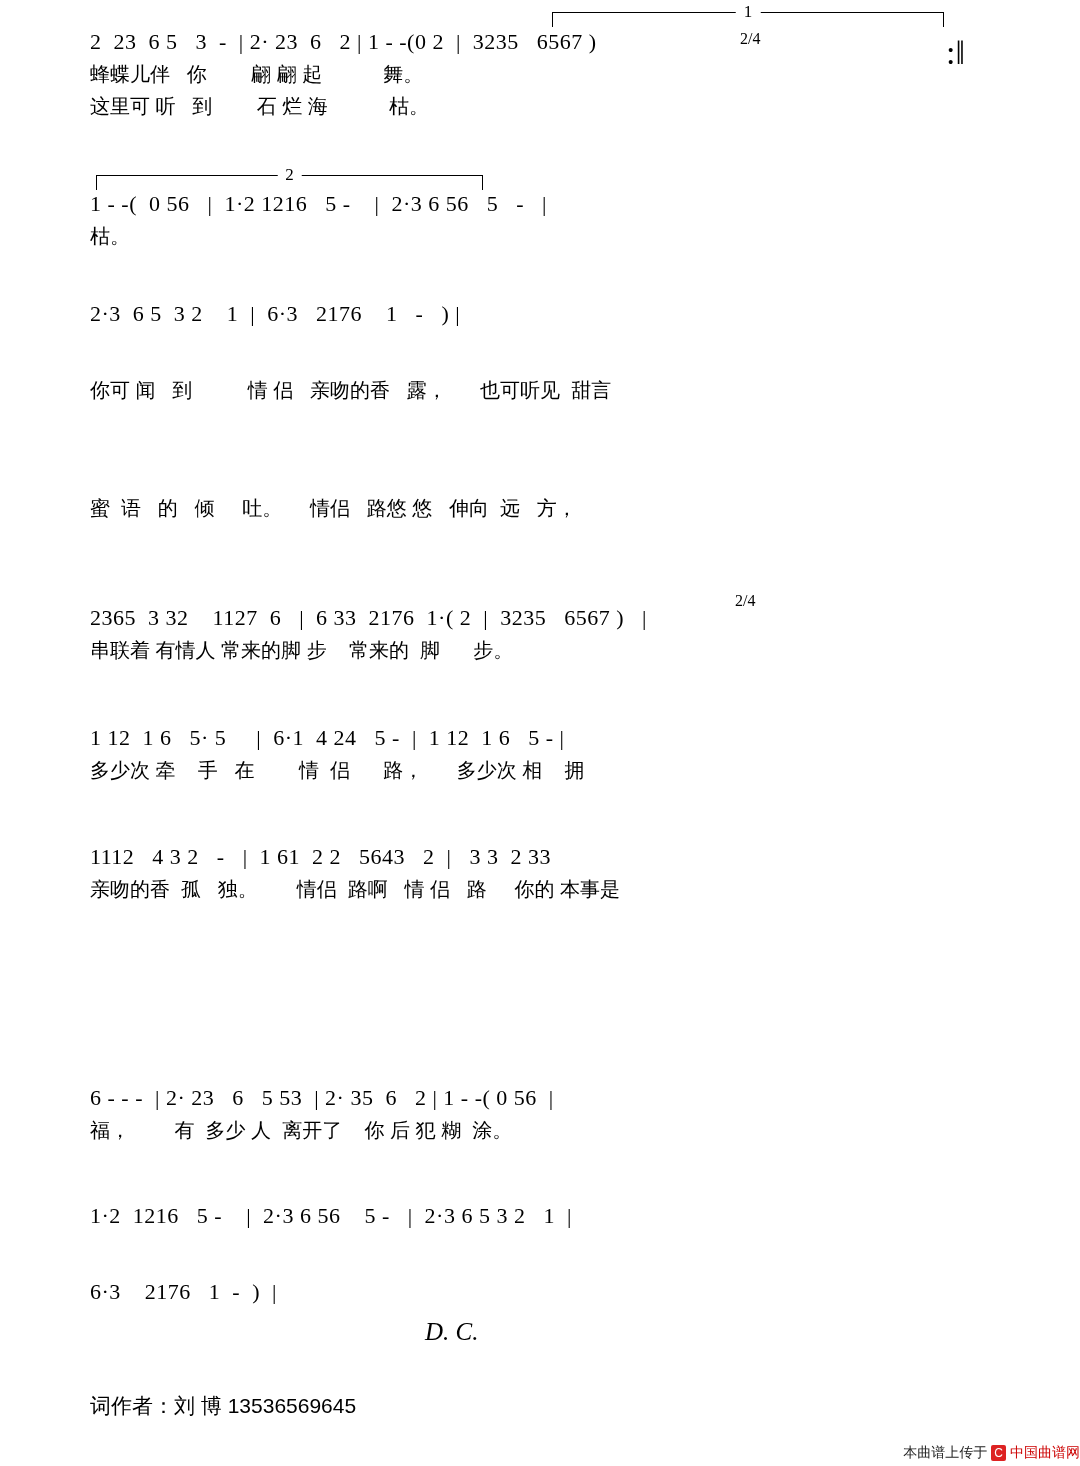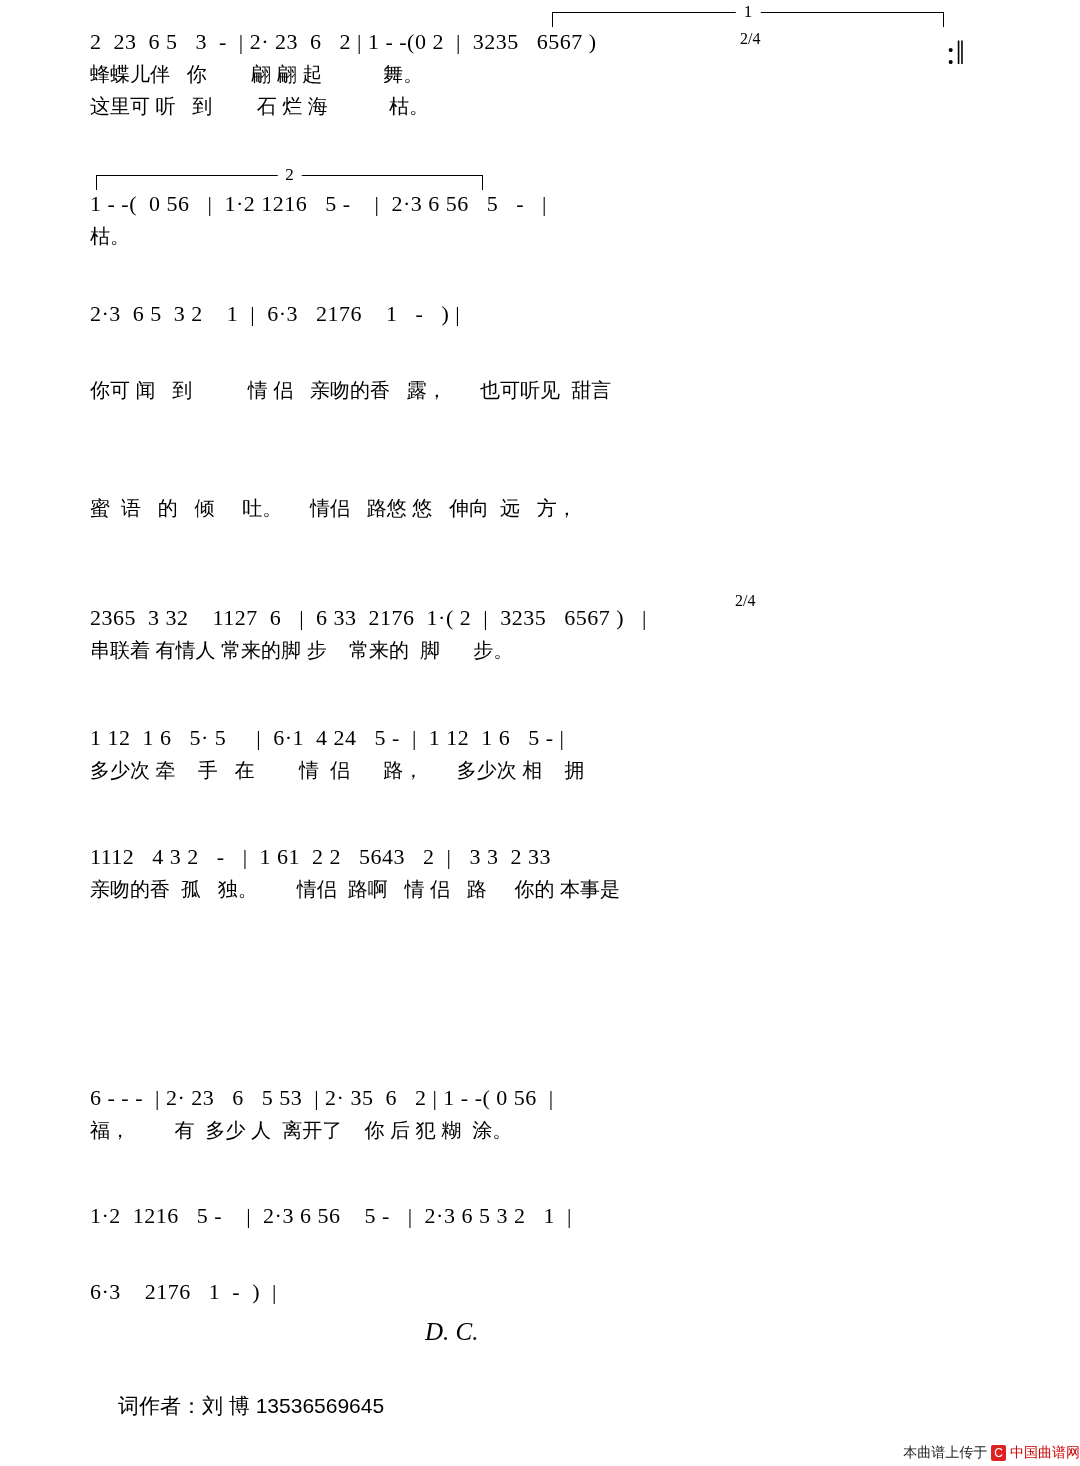--- a/index.html
+++ b/index.html
@@ -70,21 +70,21 @@
   }
   .credits {
     position: absolute;
     bottom: 46px;
     left: 90px;
     width: 900px;
     font-family: "Liberation Sans", sans-serif;
     font-size: 21px;
     display: flex;
   }
-  .credits .c1 { width: 460px; margin-left: 28px; }
+  .credits .c1 { width: 460px; }
   .credits .c2 { width: 440px; }
   .watermark {
     position: absolute;
     right: 0;
     bottom: 4px;
     font-family: "Liberation Sans", sans-serif;
     font-size: 14px;
     color: #222;
     display: flex;
     align-items: center;

